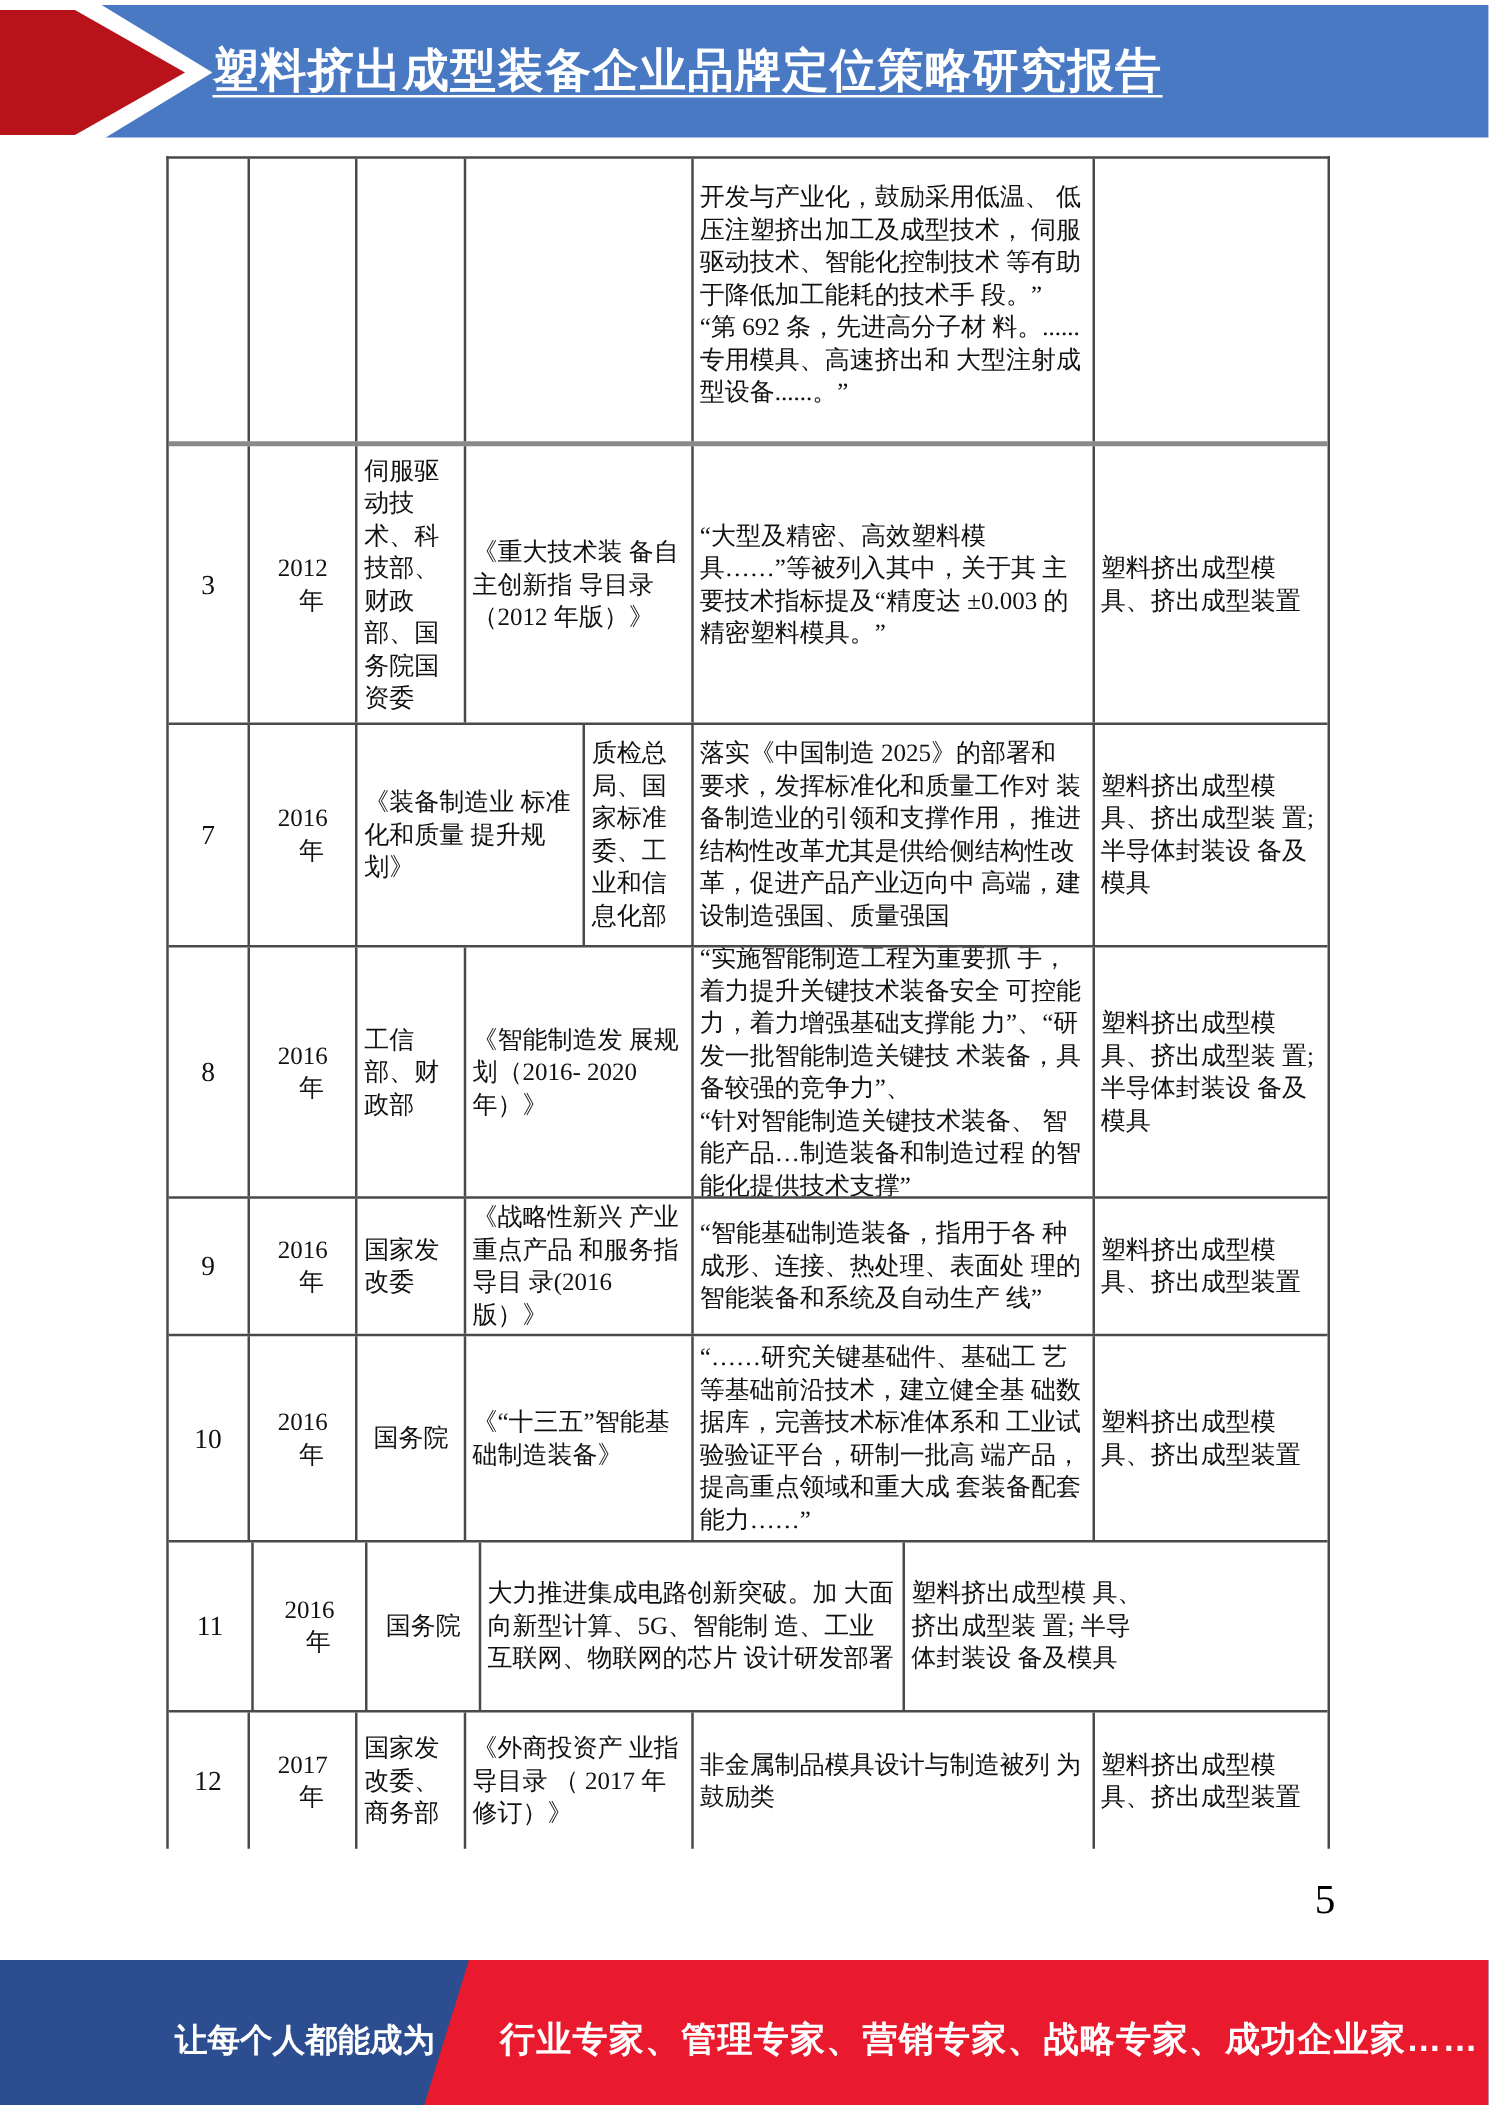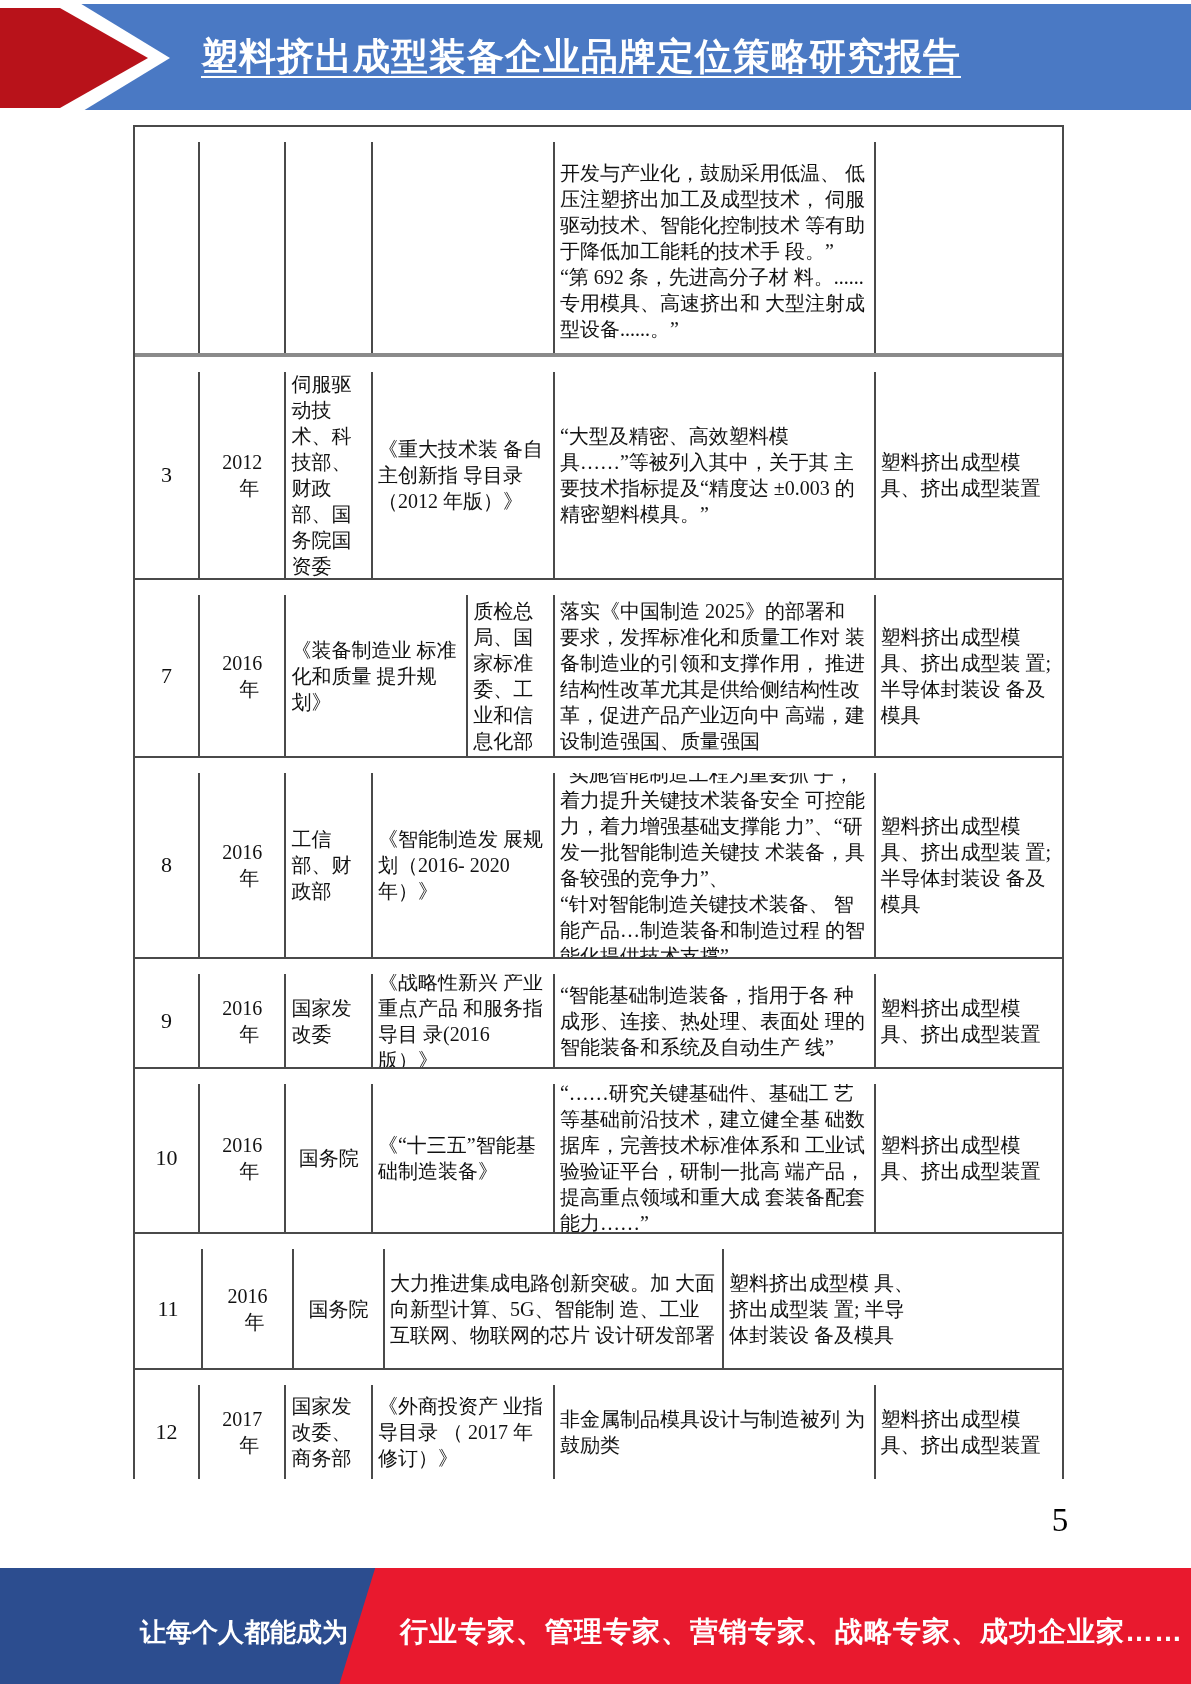--- a/index.html
+++ b/index.html
@@ -7,30 +7,30 @@
         font-family:"Liberation Serif","DejaVu Serif",serif;color:#111;}
 
   
   #header{position:absolute;left:0;top:4px;width:1191px;height:106px;background:var(--header-blue,#4a79c4);}
   #chev-white{position:absolute;left:0;top:-2px;width:170px;height:112px;background:#ffffff;
       clip-path:polygon(0 0,78px 0,170px 56px,78px 112px,0 112px);}
   #chev-red{position:absolute;left:0;top:4px;width:148px;height:100px;background:var(--header-red,#b8121a);
       clip-path:polygon(0 0,60px 0,148px 50px,60px 100px,0 100px);}
   #page-title{position:absolute;left:0;top:0;width:1100px;height:106px;display:flex;align-items:center;justify-content:center;
       font-family:"Liberation Sans","DejaVu Sans",sans-serif;font-size:37px;font-weight:bold;color:#fff;
-      text-decoration:underline;text-underline-offset:7px;text-decoration-thickness:2px;letter-spacing:1px;padding-left:31px;}
+      text-decoration:underline;text-underline-offset:7px;text-decoration-thickness:2px;letter-spacing:1px;}
 
   
   #policy-table{position:absolute;left:133px;top:125px;width:927px;
       border-top:2px solid #4a4a4a;border-left:2px solid #4a4a4a;border-right:2px solid #4a4a4a;}
   .trow{display:flex;width:100%;border-bottom:2px solid #4a4a4a;box-sizing:border-box;}
   .trow:first-child{border-bottom:4px solid #8a8a8a;}
   .trow:last-child{border-bottom:none;}
   .tcell{box-sizing:border-box;border-right:2px solid #4a4a4a;display:flex;flex-direction:column;
-      align-items:center;justify-content:center;font-size:20px;line-height:26px;overflow:hidden;padding:2px 5px;margin-top:15px;}
+      align-items:center;justify-content:center;font-size:20px;line-height:26px;overflow:hidden;padding:2px 5px;}
   .tcell:last-child{border-right:none;align-items:center;}
   .c0{width:68px;font-size:22px;}
   .c1{width:91px;}
   .c2{width:91px;text-align:left;}
   .c3{width:192px;text-align:left;align-items:flex-start;justify-content:center;}
   .c4{width:339px;text-align:left;align-items:flex-start;justify-content:center;}
   .c5{width:197px;text-align:left;align-items:flex-start;justify-content:center;}
   .c3 .txt,.c4 .txt,.c5 .txt{white-space:pre-wrap;}
   .yr2{align-self:center;padding-left:14px;}
   .trow.r0 .c4{justify-content:flex-start;padding-top:18px;}

